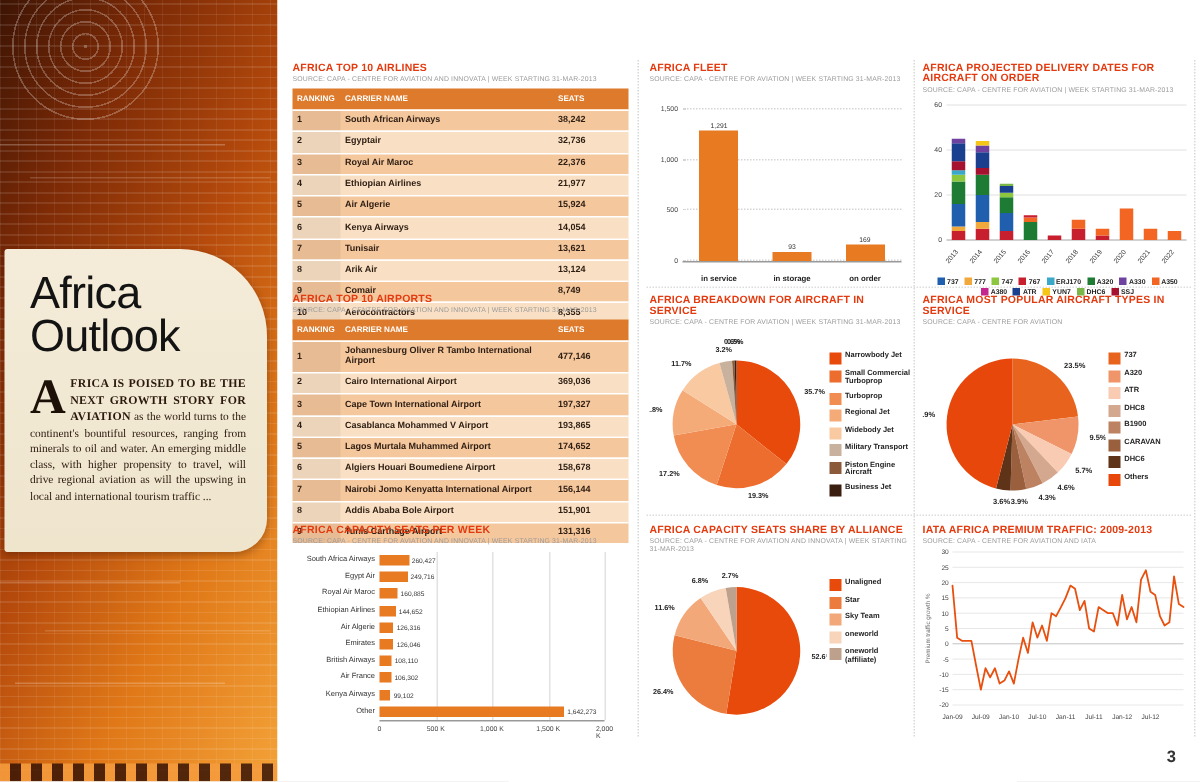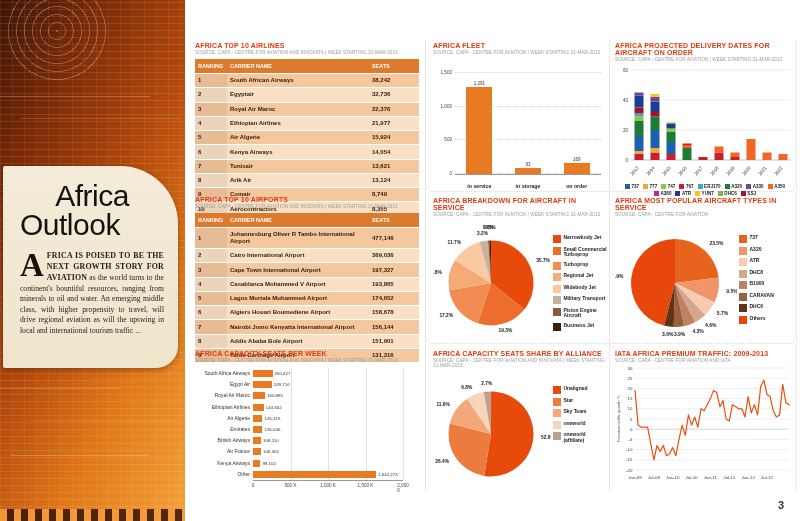--- a/index.html
+++ b/index.html
@@ -15,21 +15,21 @@
     background:repeating-radial-gradient(circle at 50% 50%, rgba(255,255,255,.55) 0 1px, transparent 1px 8px);
     opacity:.45;}
   .hline-deco{position:absolute;height:1px;background:rgba(255,255,255,.5);}
   .film-strip{position:absolute;left:0;right:0;bottom:0;height:12px;opacity:.9;
     background:repeating-linear-gradient(90deg,#f59b3c 0 7px, rgba(50,16,4,.92) 7px 14px);}
   .title-card{position:absolute;left:3px;top:166px;width:175px;height:202px;
     background:linear-gradient(180deg,#f4ecd9 0%,#efe5cd 100%);
     border-radius:2px 58px 22px 2px;padding:16px 14px 10px 17px;box-sizing:border-box;
     box-shadow:0 2px 6px rgba(40,10,0,.35);}
   .title-card h1{margin:0;color:#131313;font-size:30px;line-height:.95;letter-spacing:-.5px;}
-  .title-card h1 .t1{font-weight:normal;display:block;text-align:center;}
+  .title-card h1 .t1{font-weight:normal;display:block;}
   .title-card h1 .t2{font-weight:normal;display:block;}
   .intro{margin:12px 0 0;font-family:"Liberation Serif",serif;font-size:7.6px;line-height:1.38;
     text-align:justify;color:#2b190d;}
   .intro .dropcap{float:left;font-size:33px;line-height:.78;font-weight:bold;margin:2px 3px 0 0;
     font-family:"Liberation Serif",serif;color:#1d1007;}
   .intro strong{font-size:7.9px;letter-spacing:.2px;}
   
   .page{position:absolute;left:185px;top:0;width:615px;height:521px;background:#fff;}
   .sep-v{position:absolute;top:40px;bottom:30px;width:0;border-left:1px dotted #d8d8d8;}
   .sep-h{position:absolute;height:0;border-top:1px dotted #ddd;}

